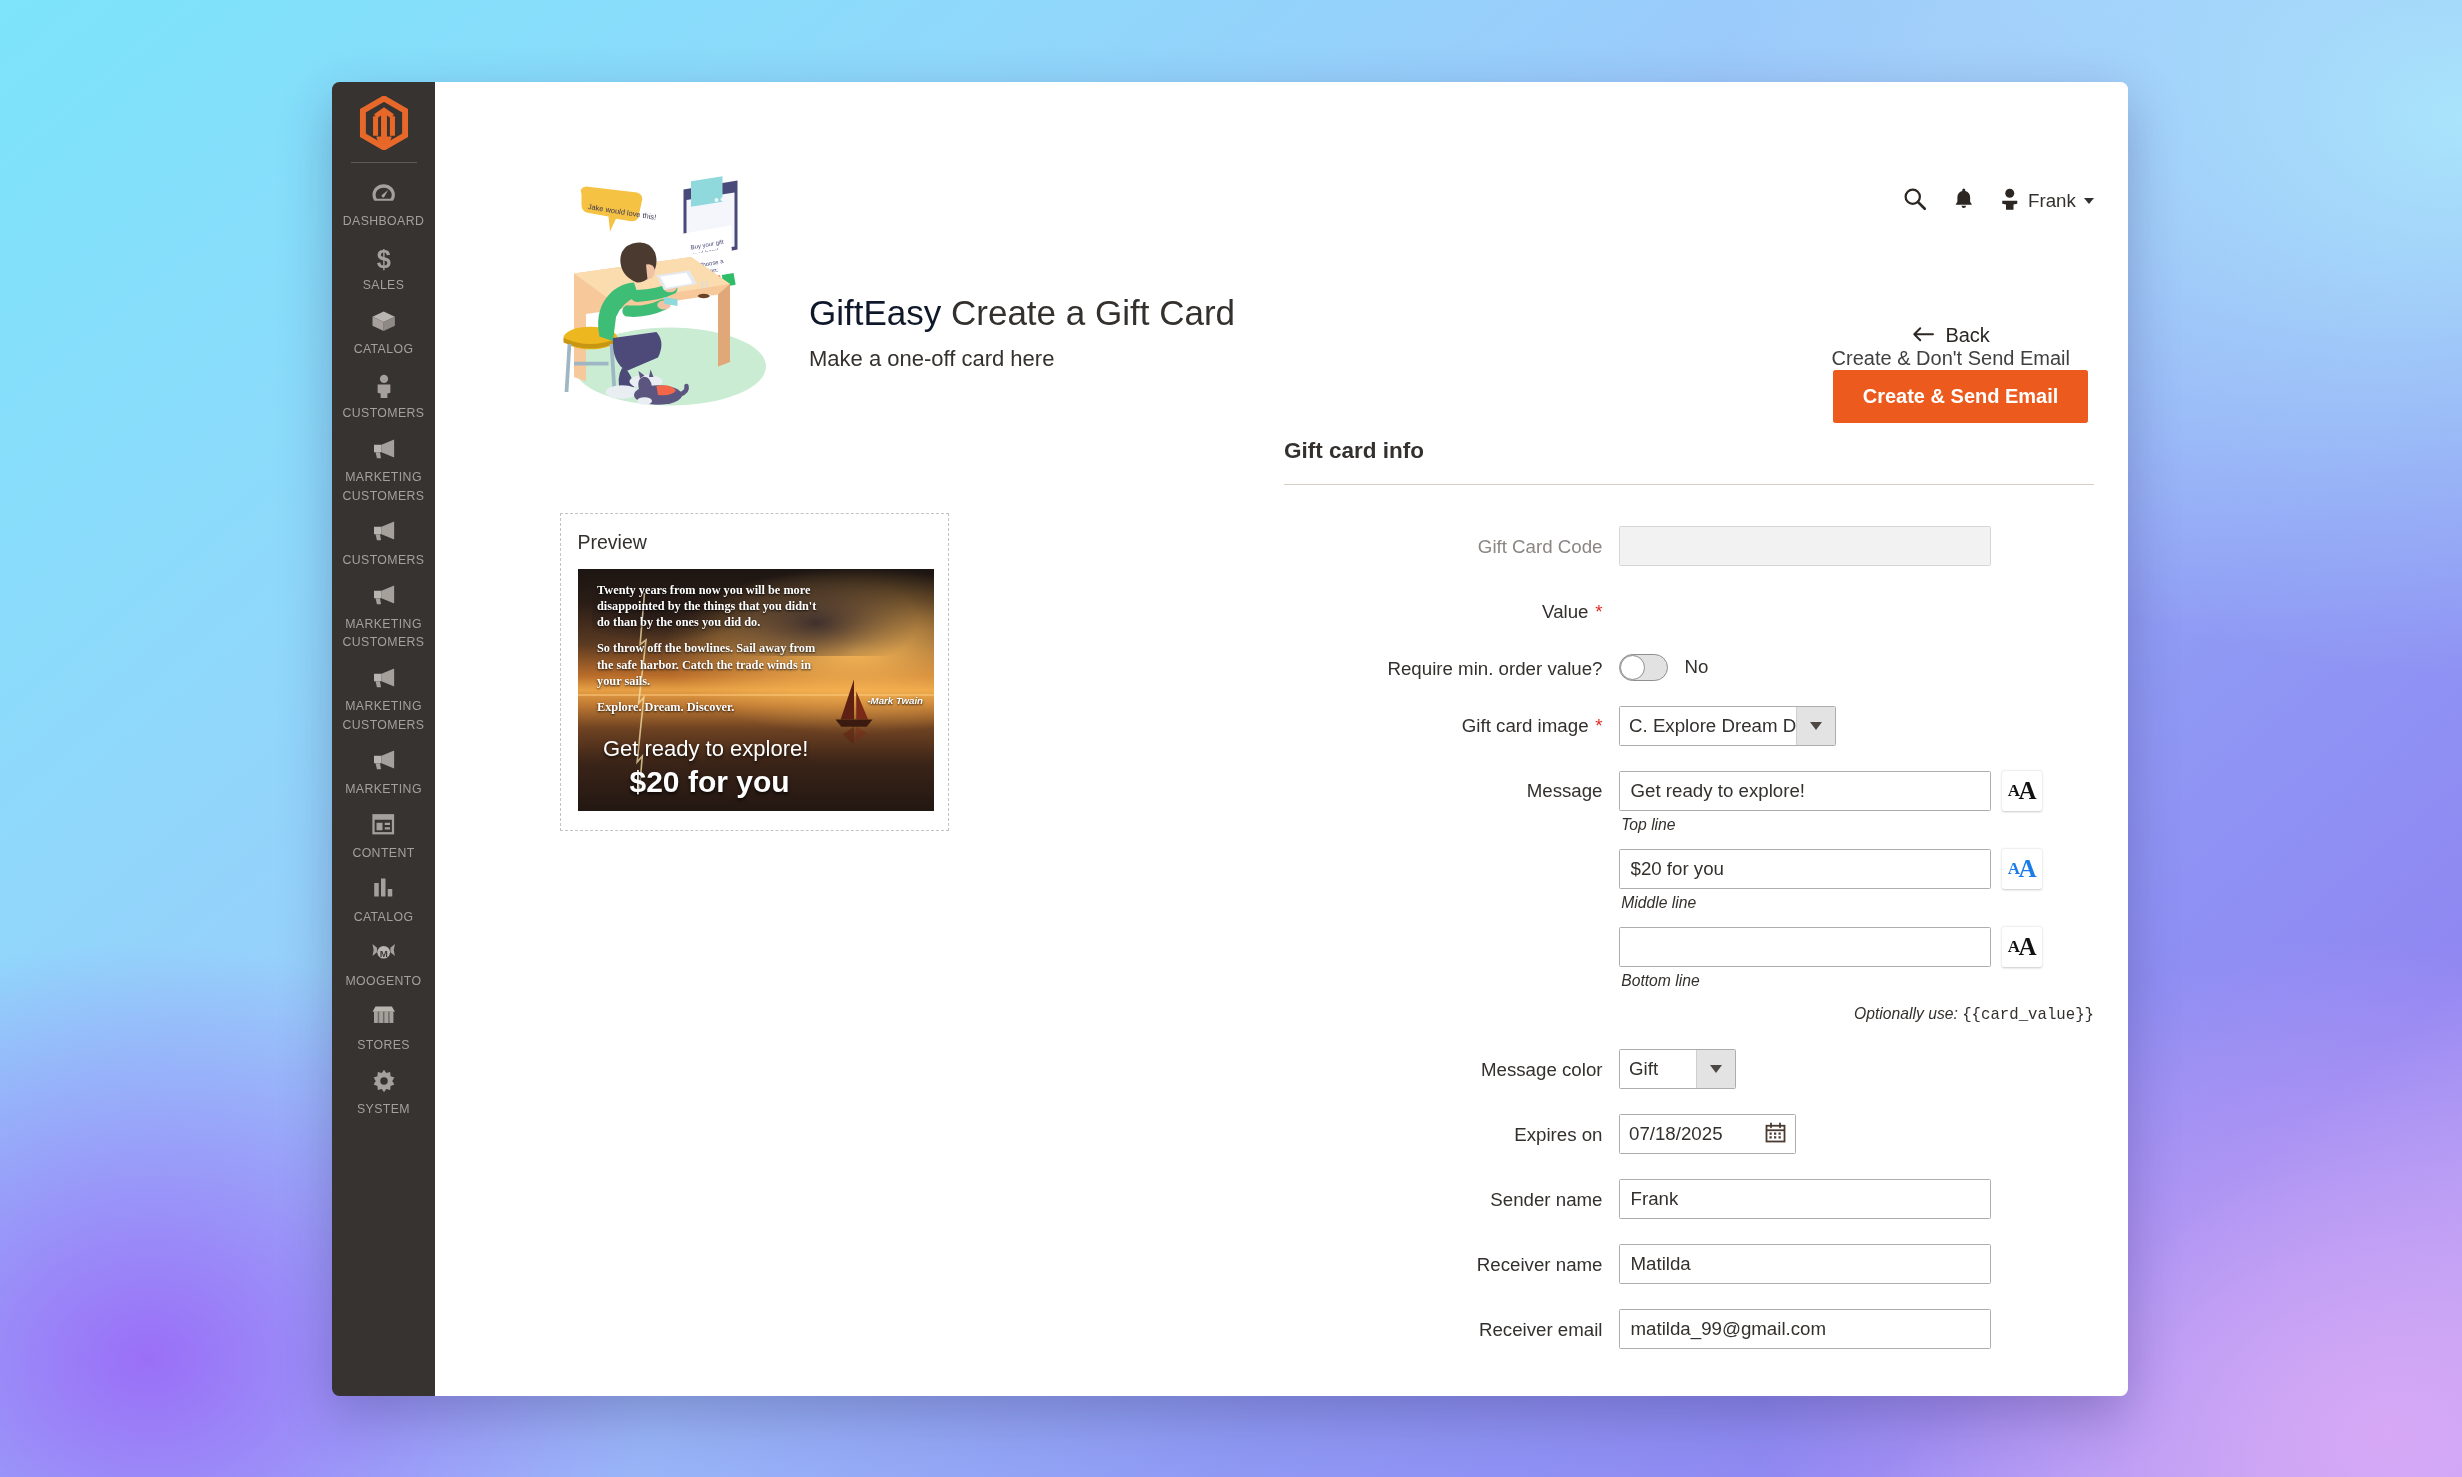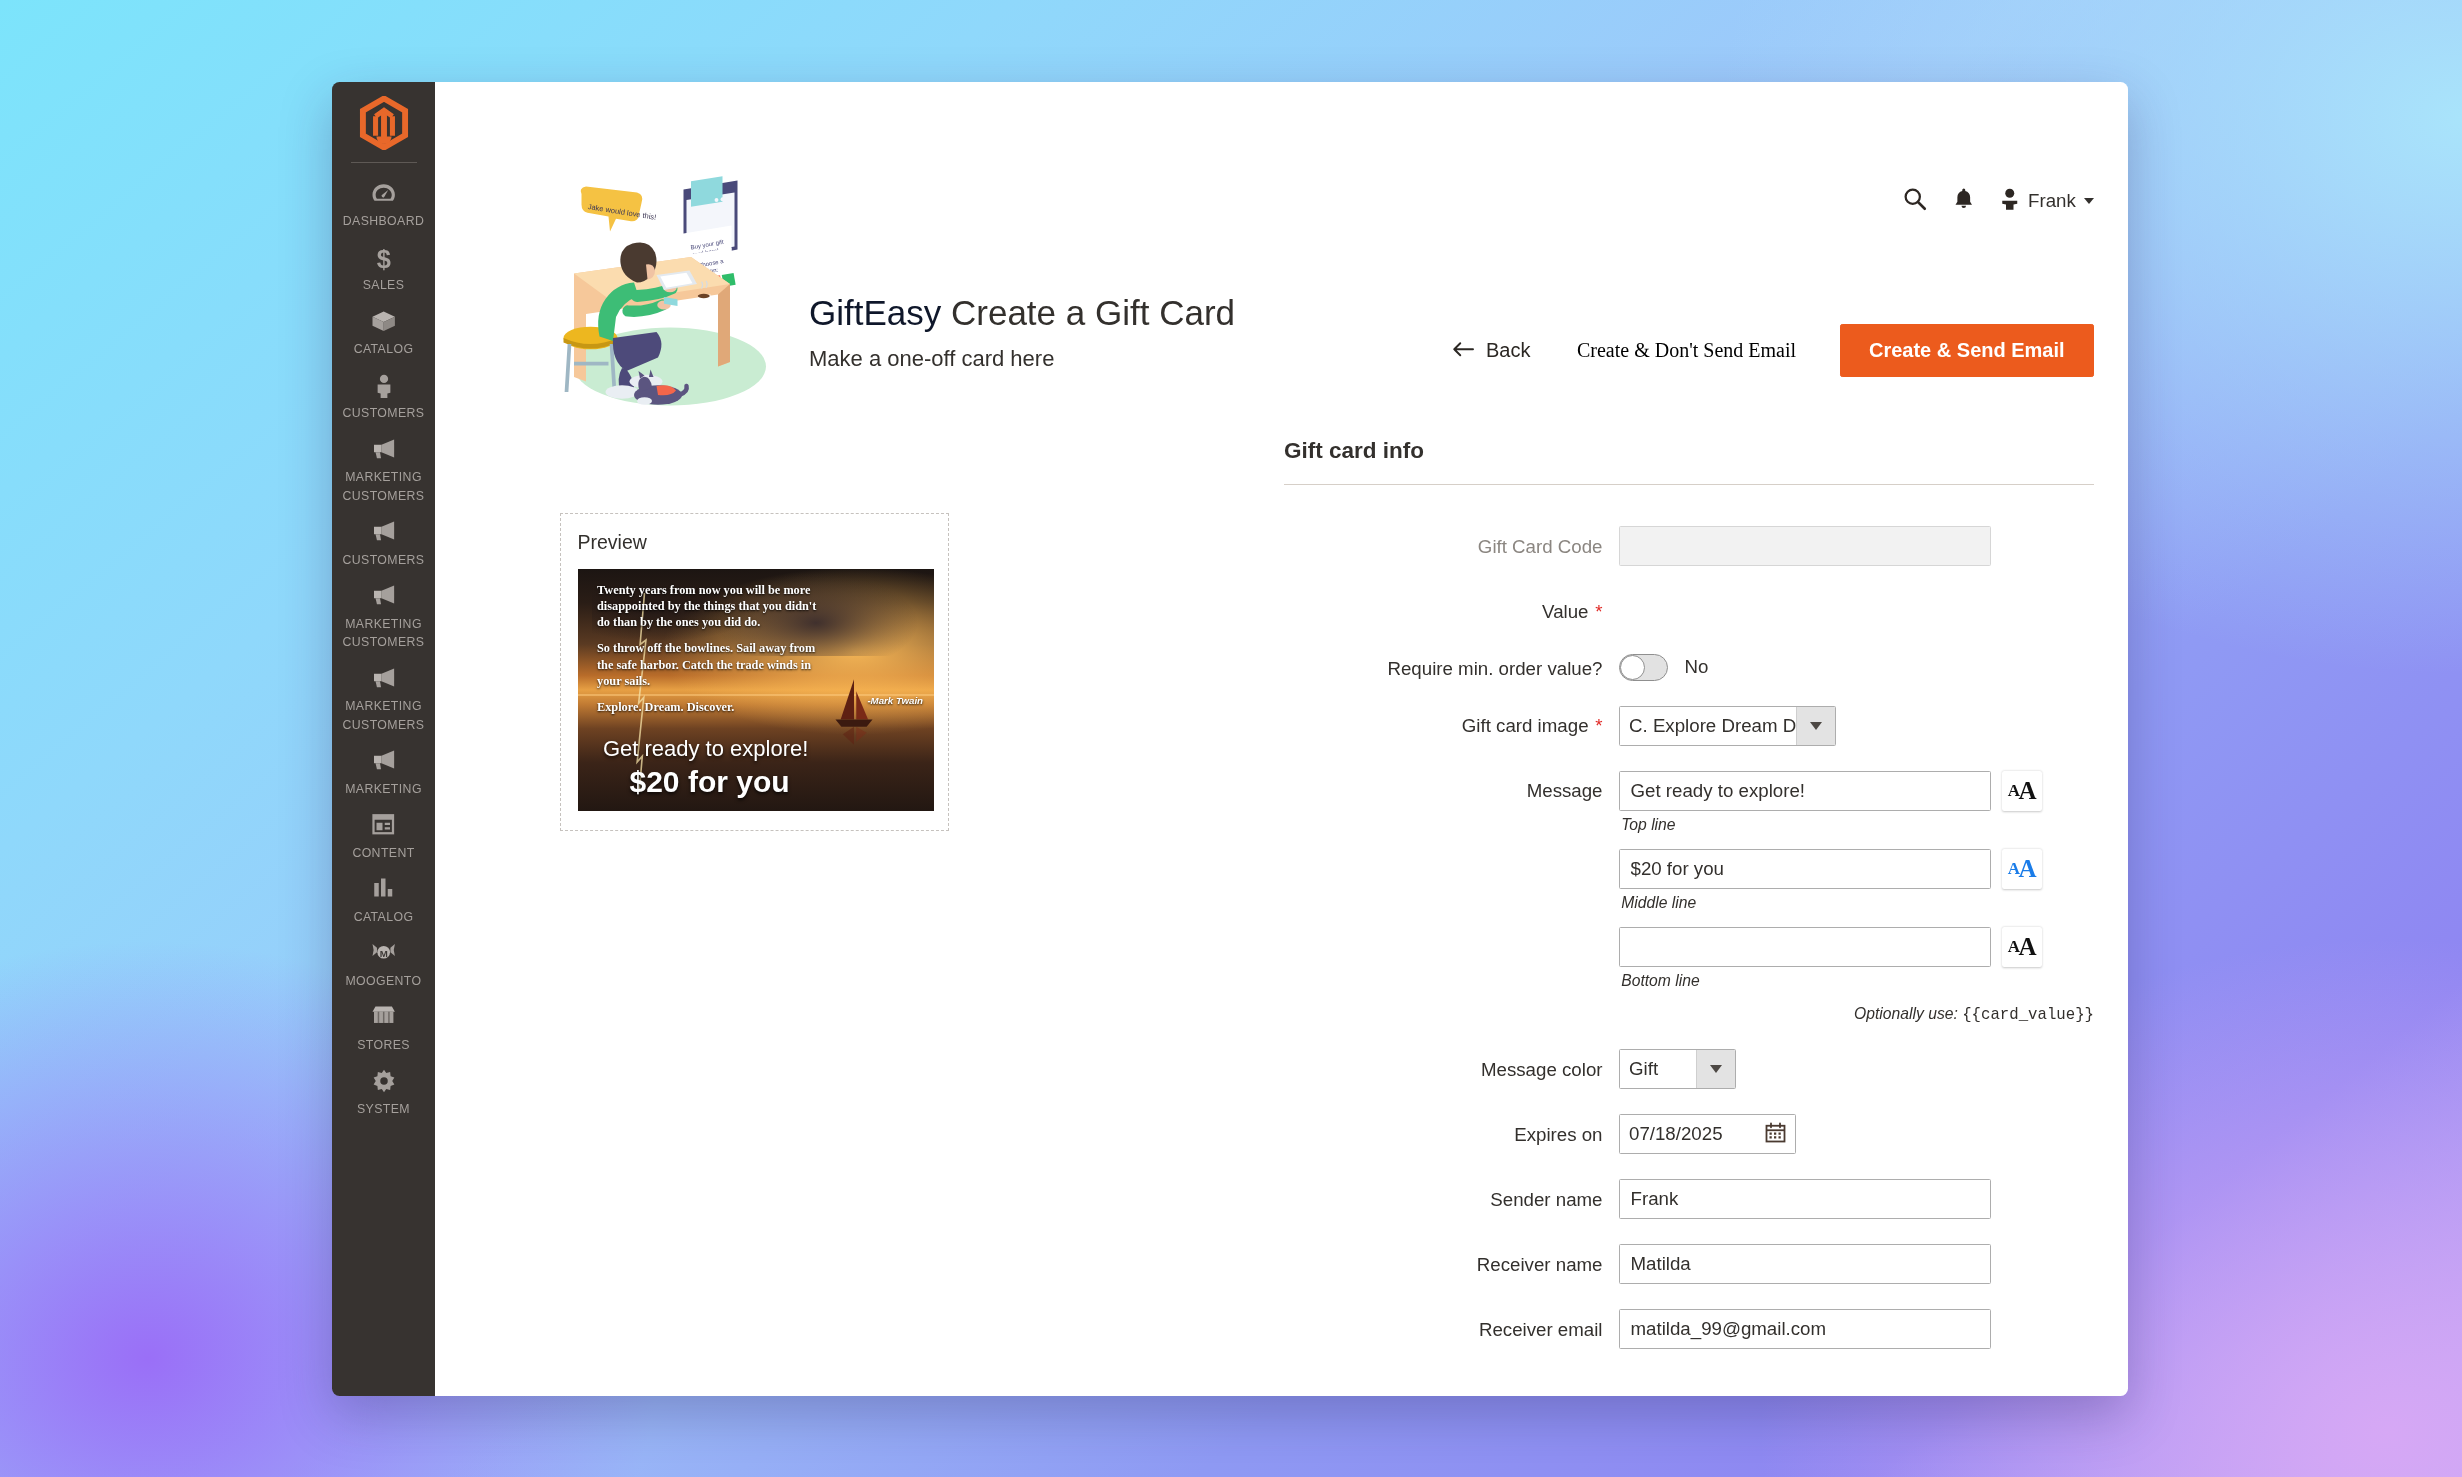--- a/index.html
+++ b/index.html
@@ -127,35 +127,36 @@
     margin-top: 12.7px;
   }
 
   
   .header-actions {
     position: absolute;
     right: 34px; top: 197px;
     display: flex;
     align-items: center;
     gap: 0;
+    flex-direction: column;
   }
   .btn-back {
     display: flex; align-items: center; gap: 11.2px;
     font-size: 20px; color: #2b2723;
     cursor: pointer;
     padding: 0 22.5px;
     background: none; border: none;
     font-family: inherit;
   }
   .btn-secondary {
-    font-size: 20px; color: #000000;
+    font-size: 20px; color: #404040;
     background: none; border: none;
     cursor: pointer;
     padding: 0 24px;
-    font-family: Liberation Serif, serif;
+    font-family: Liberation Sans, sans-serif;
     white-space: nowrap;
   }
   .btn-primary {
     font-size: 20px;
     color: #ffffff;
     background: #ec5b1d;
     border: 0.7px solid #ec5b1d;
     border-radius: 2.2px;
     padding: 14.2px 28.4px;
     margin-left: 19.5px;

